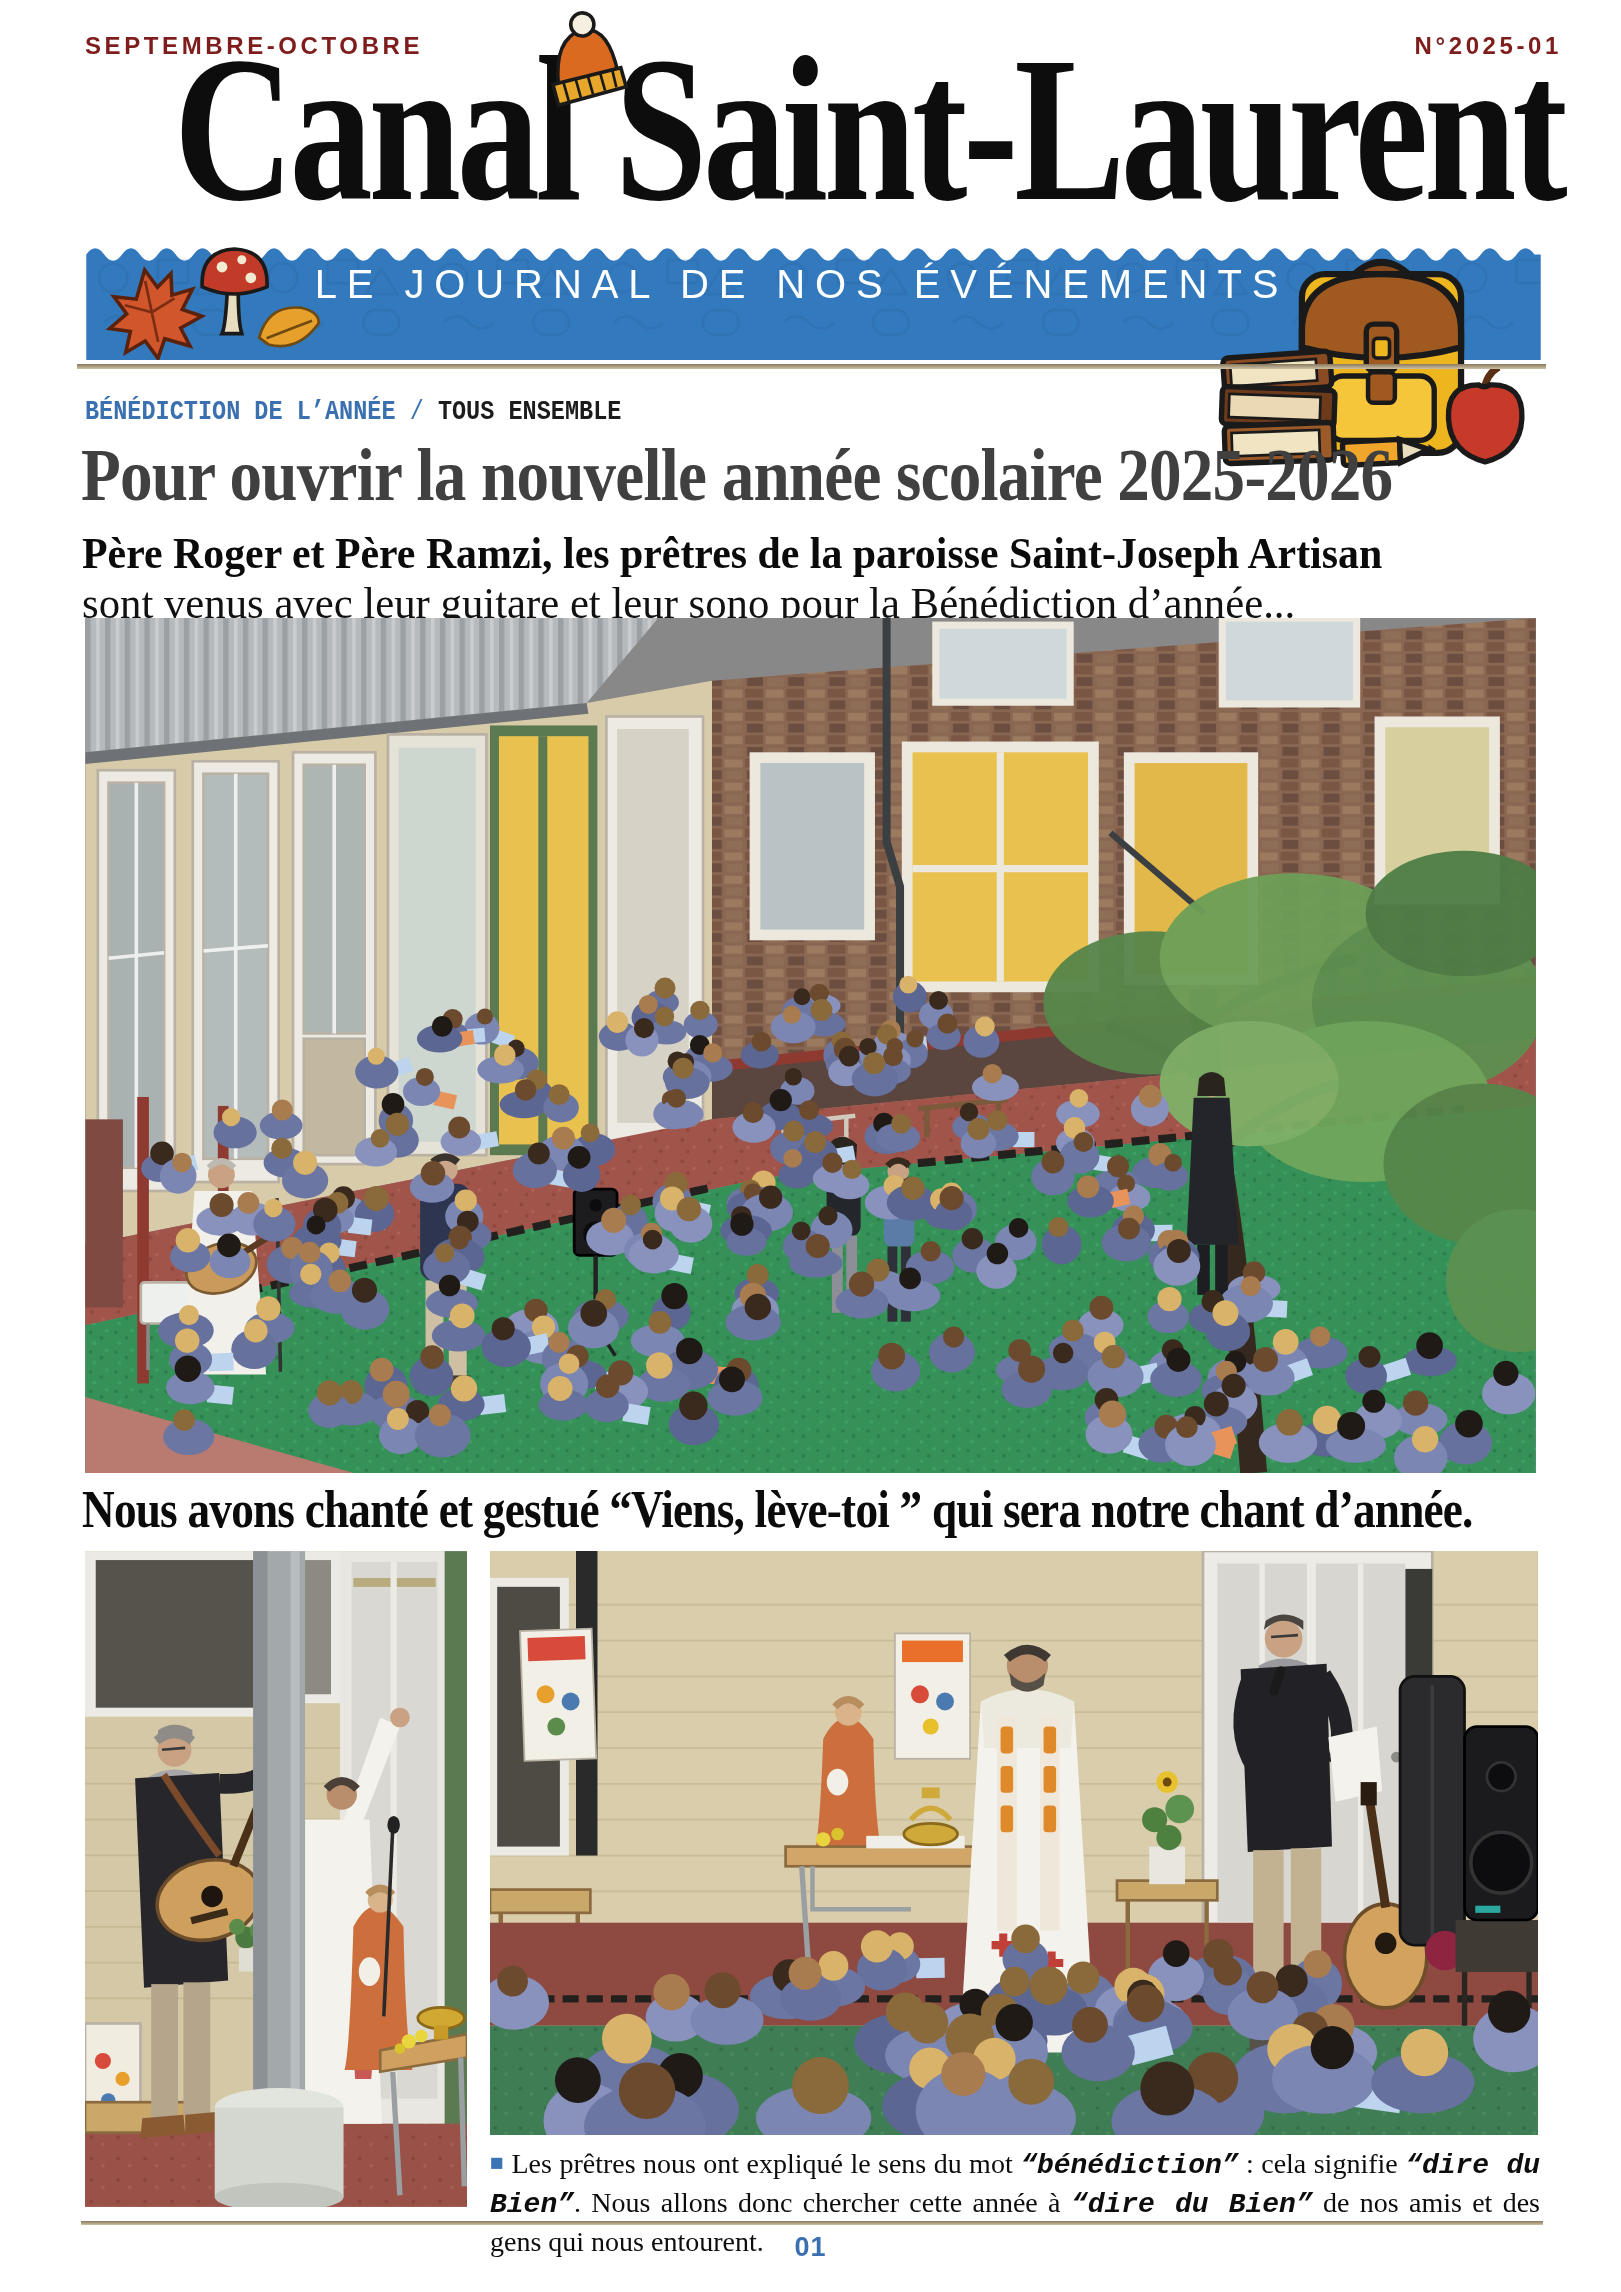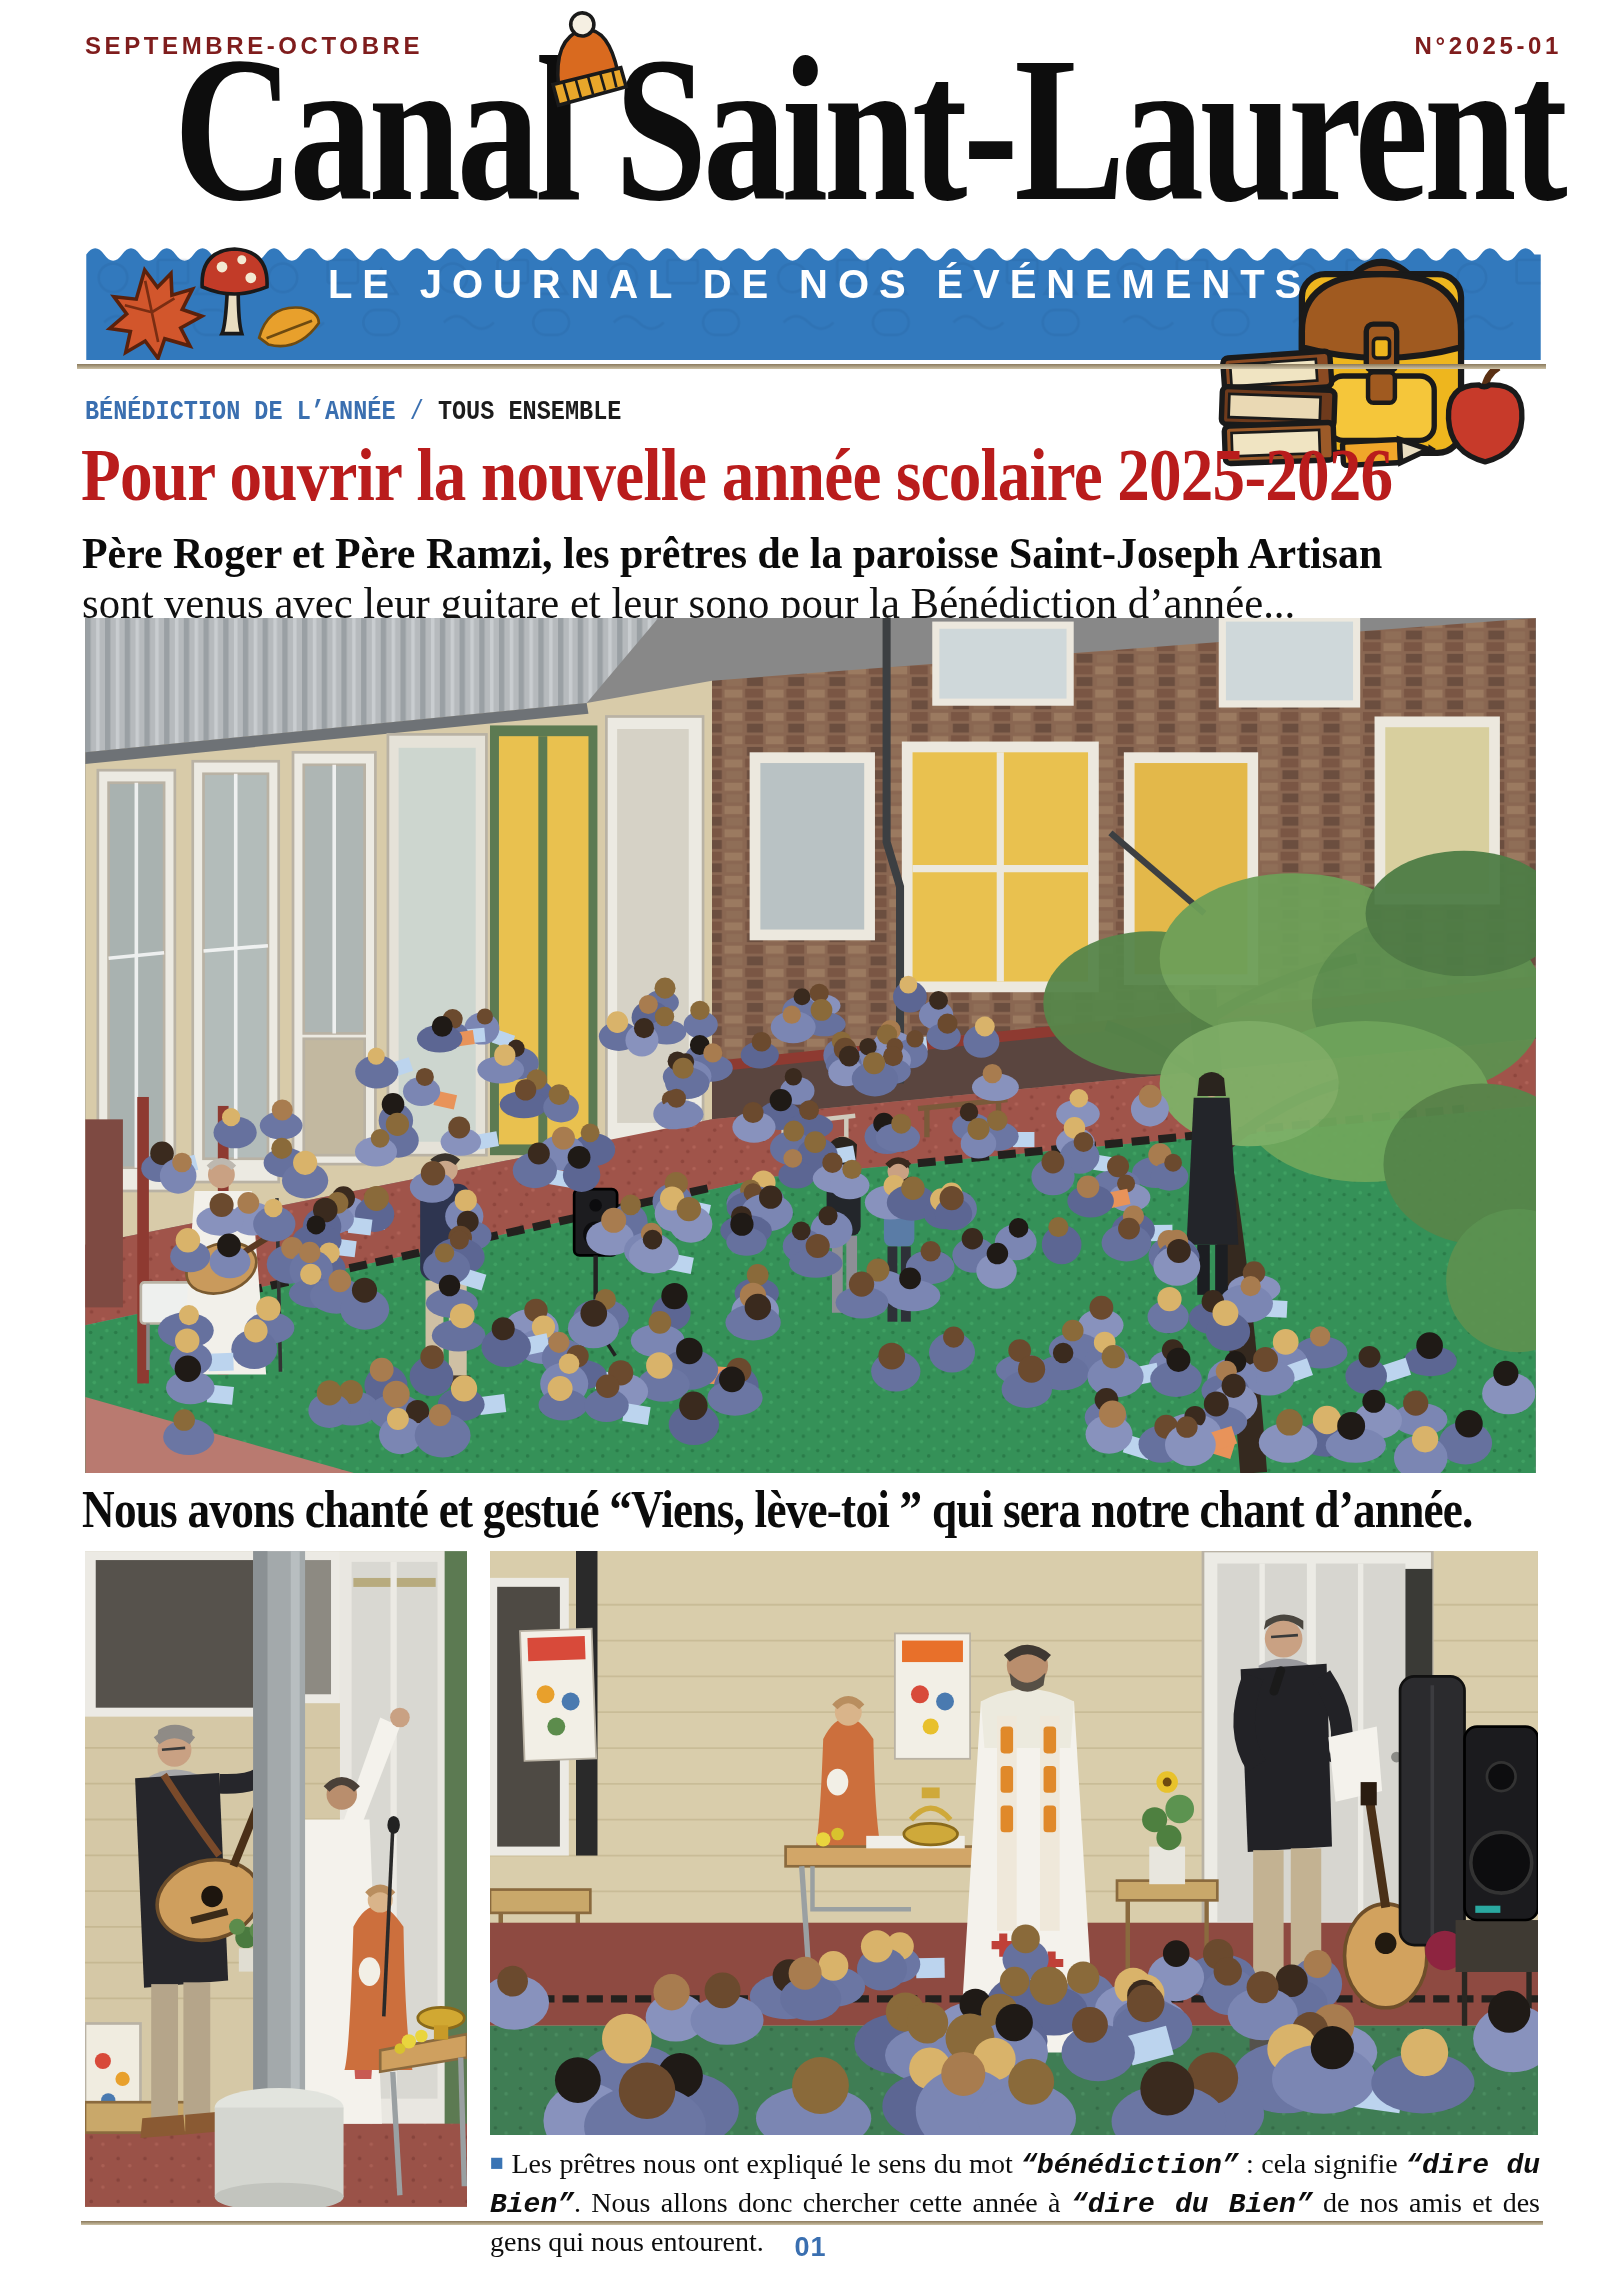--- a/index.html
+++ b/index.html
@@ -5,28 +5,28 @@
   html,body{margin:0;padding:0;background:#ffffff;}
   body{width:1621px;height:2293px;position:relative;font-family:"Liberation Serif",serif;overflow:hidden;}
   .abs{position:absolute;}
   .sans{font-family:"Liberation Sans",sans-serif;}
   .condense{display:inline-block;white-space:nowrap;transform-origin:0 50%;}
   
   .issue-label{color:#7f1d1d;font-weight:bold;font-size:24px;letter-spacing:3.6px;}
   .masthead{left:0;top:25px;width:1457px;text-align:center;color:#0d0d0d;}
   .masthead .condense{font-size:208px;font-weight:bold;letter-spacing:-5.4px;transform:scaleX(0.80);transform-origin:50% 50%;line-height:1;}
   .banner{left:85px;top:242px;width:1457px;height:118px;}
-  .banner-tagline{left:91px;top:262px;width:1457px;text-align:center;color:#ffffff;font-weight:bold;font-size:40px;letter-spacing:9.9px;}
+  .banner-tagline{left:73px;top:262px;width:1457px;text-align:center;color:#ffffff;font-weight:normal;font-size:40px;letter-spacing:9.9px;}
   .rule{height:4.5px;background:linear-gradient(#8a795c,#cdc2a6);}
   
   .kicker{left:85px;top:396px;font-size:28px;font-weight:bold;font-family:Liberation Mono, monospace;}
   .kicker .cat{color:#3a6fb0;}
   .kicker .sep{color:#3a6fb0;font-weight:normal;}
   .kicker .topic{color:#1c1c1c;}
-  .headline{left:81px;top:437px;color:#b91c1c;}
+  .headline{left:81px;top:437px;color:#404040;}
   .headline .condense{font-size:74px;font-weight:bold;transform:scaleX(0.88);letter-spacing:-0.9px;line-height:1.05;}
   .subhead1{left:82px;top:527px;color:#0b0b0b;}
   .subhead1 .condense{font-size:45px;font-weight:bold;transform:scaleX(0.93);}
   .subhead2{left:82px;top:577px;color:#111;}
   .subhead2 .condense{font-size:45px;transform:scaleX(0.95);}
   .caption-headline{left:82px;top:1480px;color:#0b0b0b;}
   .caption-headline .condense{font-size:52px;font-weight:bold;transform:scaleX(0.87);letter-spacing:-0.9px;}
   
   .photo{overflow:hidden;background:#888;}
   .photo svg{display:block;}

